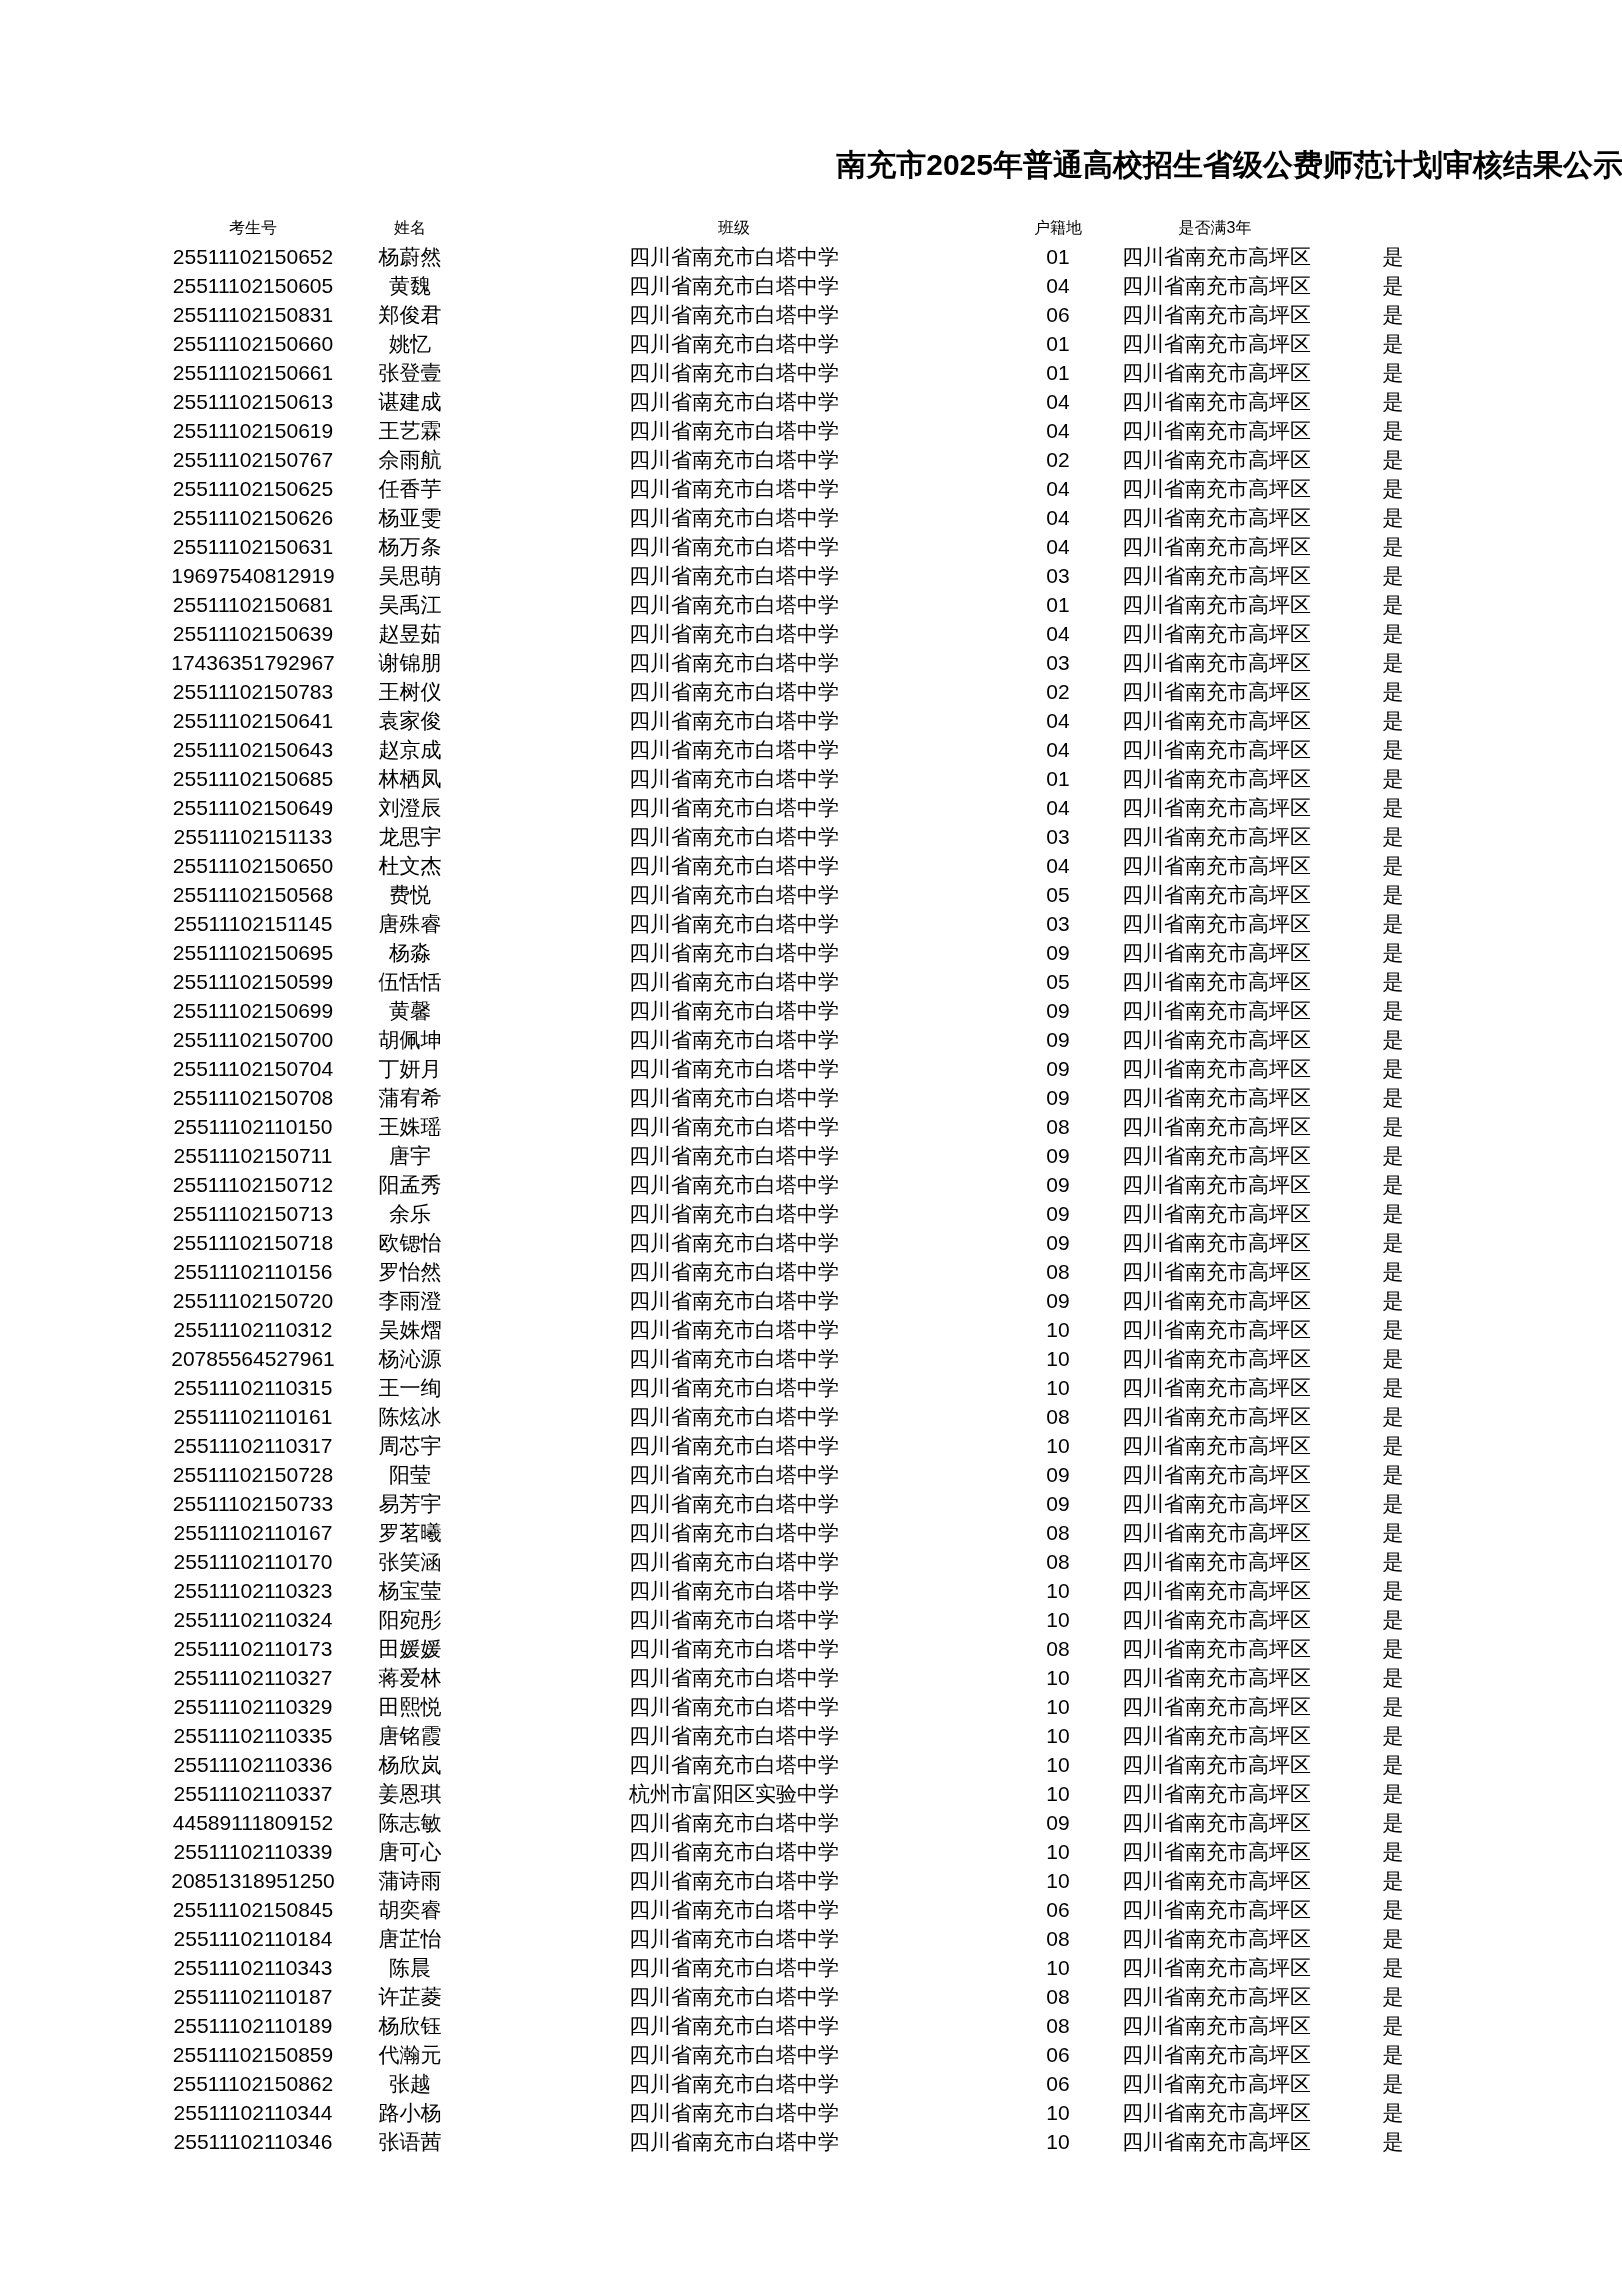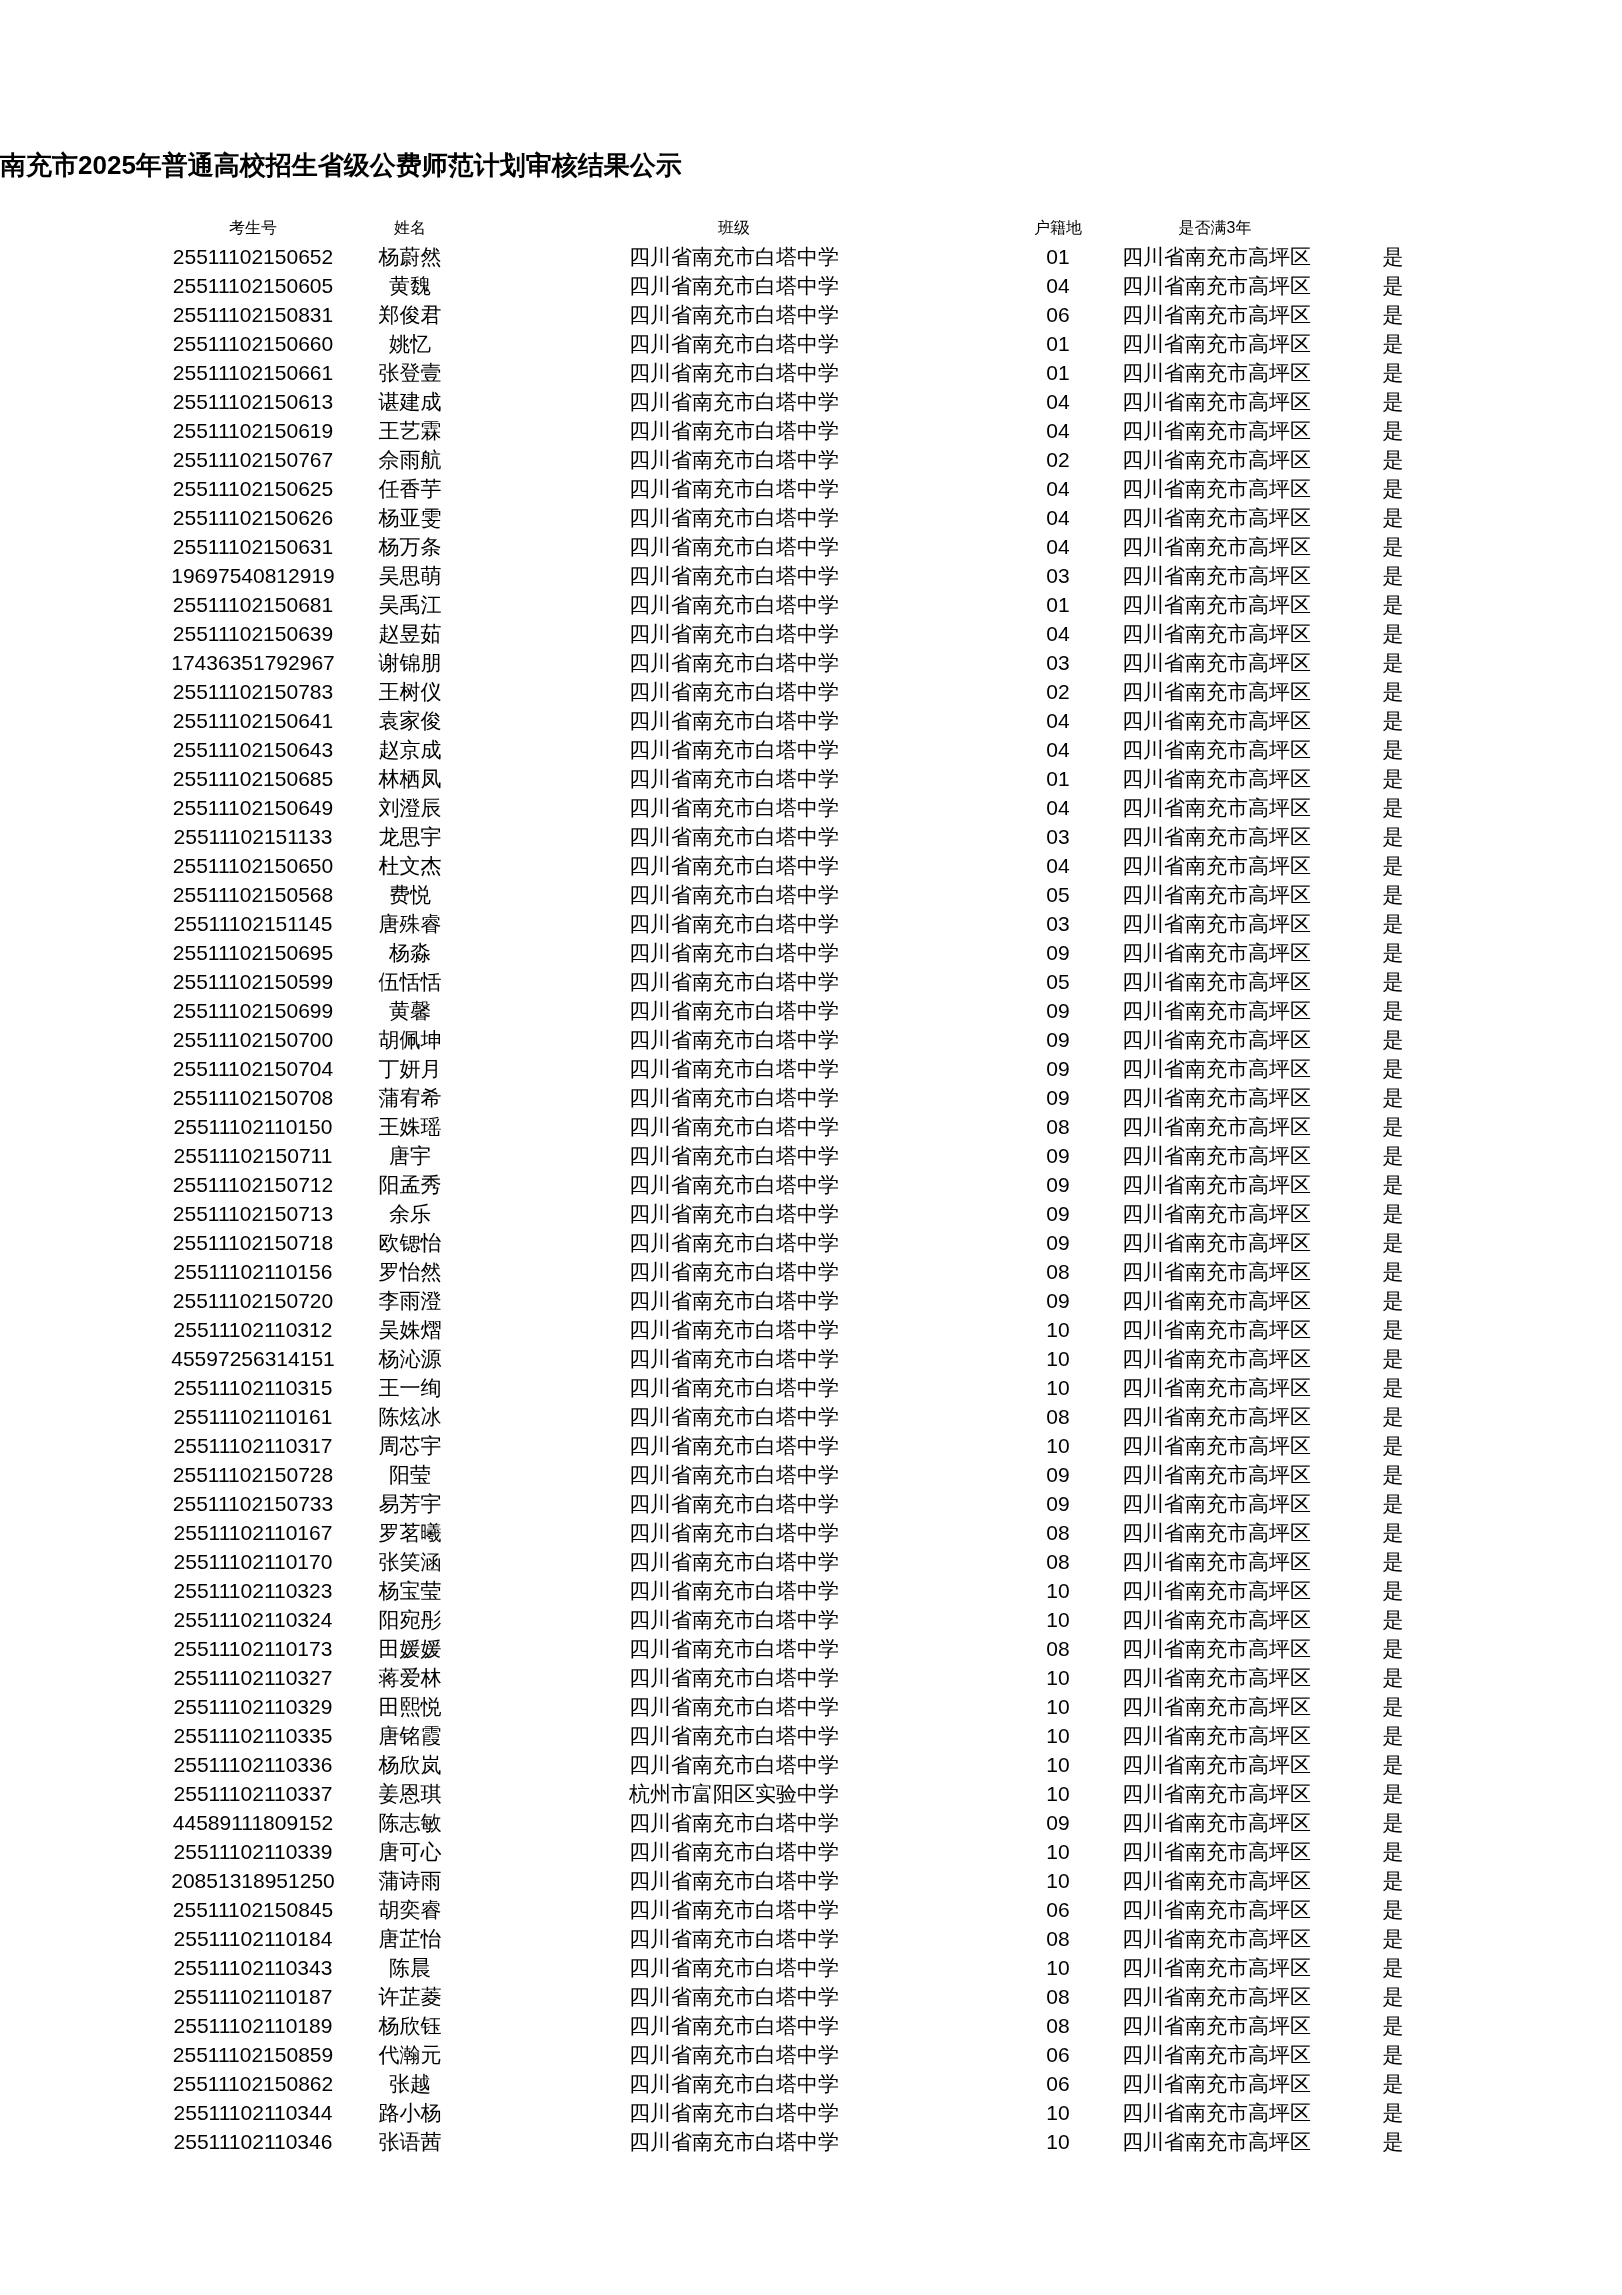--- a/index.html
+++ b/index.html
@@ -5,21 +5,21 @@
   html,body{margin:0;padding:0;}
   body{
     width:1623px;height:2295px;
     background:#ffffff;color:#000000;
     font-family:"Liberation Sans","Liberation Serif",serif;
     position:relative;overflow:hidden;
   }
   .sheet{position:absolute;inset:0;}
   .doc-title{
     position:absolute;top:148px;left:0;right:0;
-    text-align:left;font-weight:bold;font-size:26px;line-height:34px;
+    text-align:right;font-weight:bold;font-size:30px;line-height:34px;
     white-space:nowrap;
   }
   .doc-title .yr{font-family:"Liberation Sans",sans-serif;}
   .results-table{
     position:absolute;top:213px;left:160px;width:1319px;
   }
   .trow{
     display:grid;
     grid-template-columns:186px 128px 520px 128px 186px 170px;
     height:29px;align-items:center;
@@ -346,21 +346,21 @@
         </div>
         <div class="trow">
           <div class="tcell c-id">25511102110312</div>
           <div class="tcell c-name">吴姝熠</div>
           <div class="tcell c-school">四川省南充市白塔中学</div>
           <div class="tcell c-class">10</div>
           <div class="tcell c-res">四川省南充市高坪区</div>
           <div class="tcell c-full">是</div>
         </div>
         <div class="trow">
-          <div class="tcell c-id">45597256314151</div>
+          <div class="tcell c-id">20785564527961</div>
           <div class="tcell c-name">杨沁源</div>
           <div class="tcell c-school">四川省南充市白塔中学</div>
           <div class="tcell c-class">10</div>
           <div class="tcell c-res">四川省南充市高坪区</div>
           <div class="tcell c-full">是</div>
         </div>
         <div class="trow">
           <div class="tcell c-id">25511102110315</div>
           <div class="tcell c-name">王一绚</div>
           <div class="tcell c-school">四川省南充市白塔中学</div>

